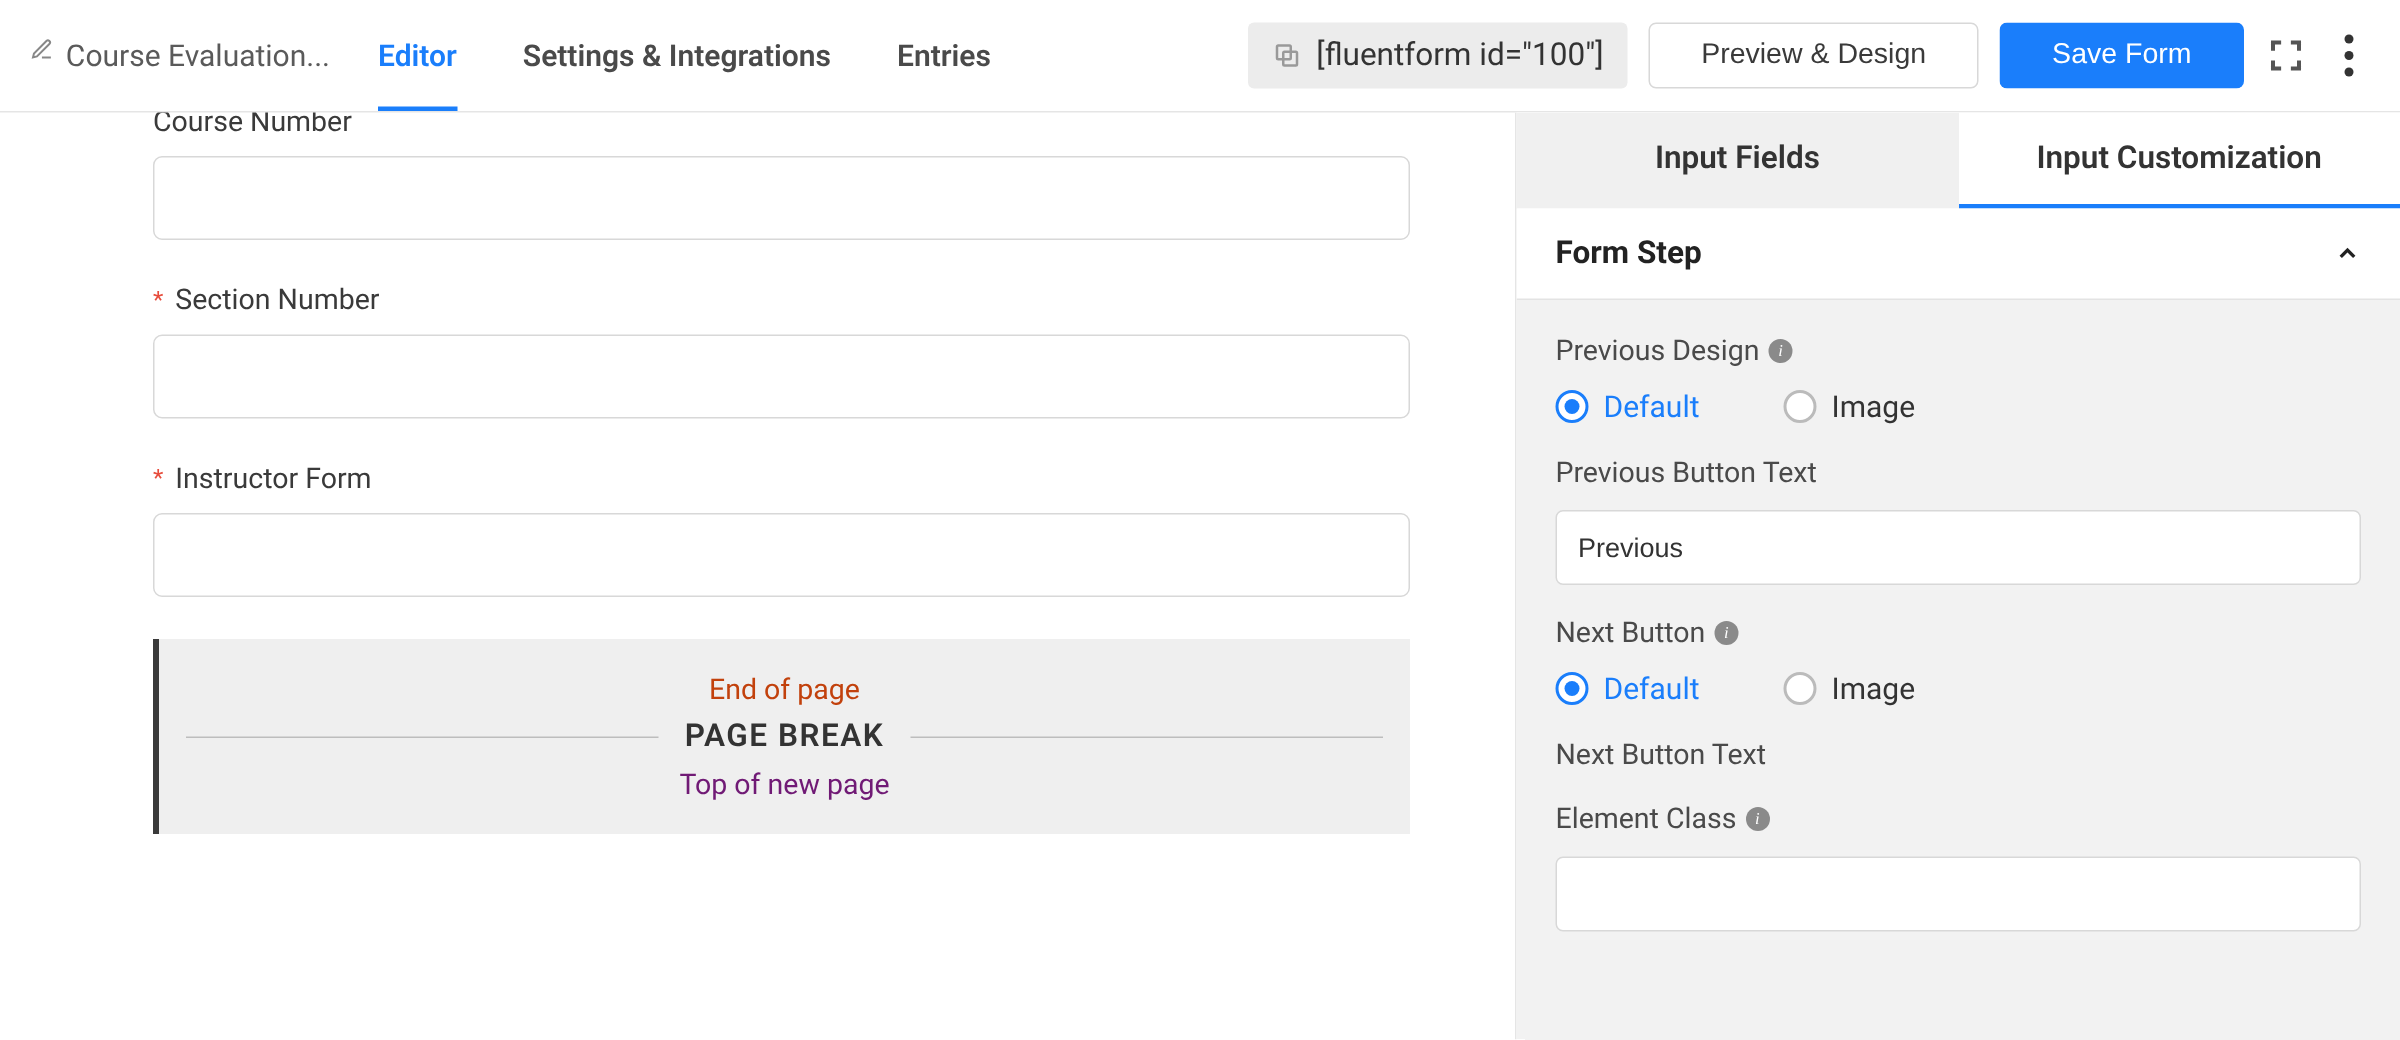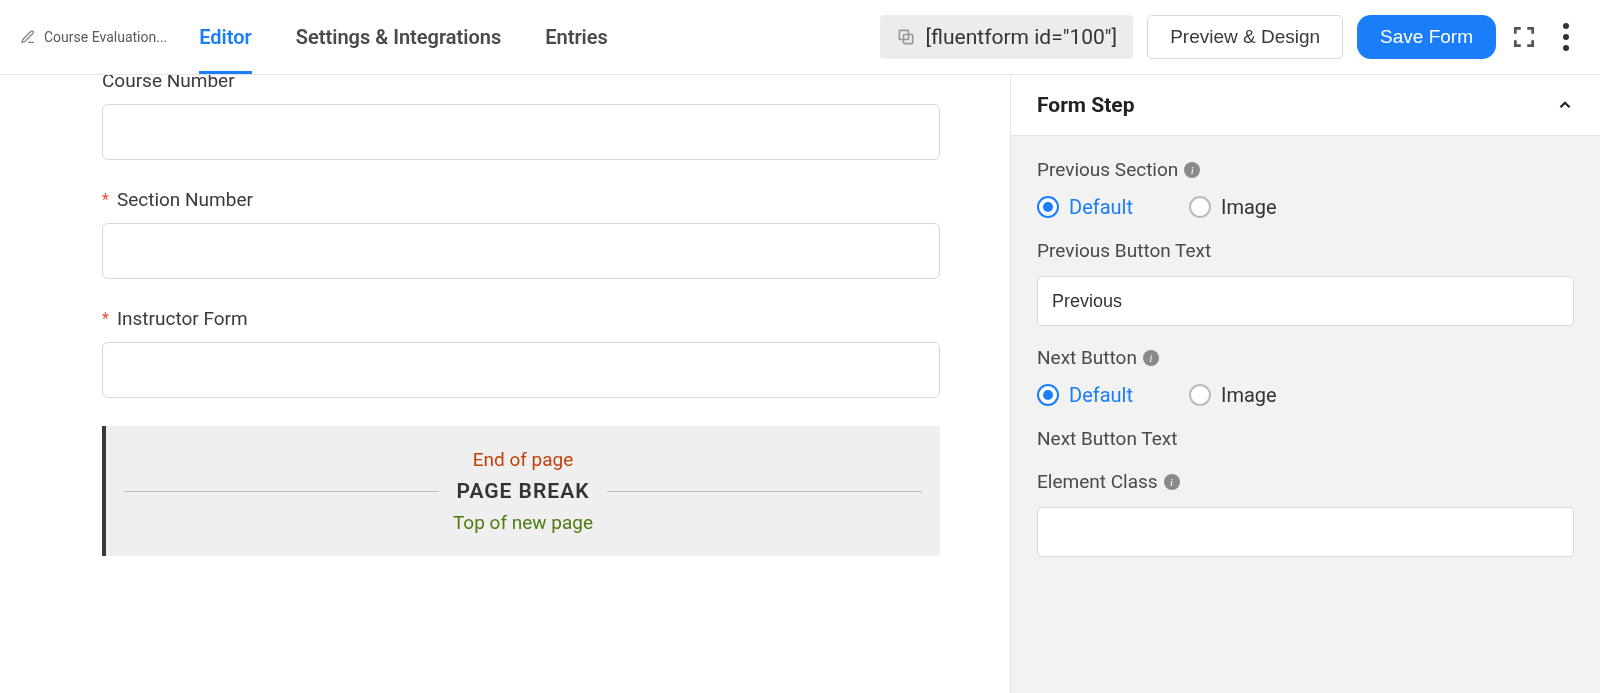--- a/index.html
+++ b/index.html
@@ -1,46 +1,46 @@
 <!DOCTYPE html>
 <html><head>
 <meta charset="utf-8">
 <style>
 * { margin: 0; padding: 0; box-sizing: border-box; }
 body { font-family: -apple-system, BlinkMacSystemFont, "Segoe UI", Roboto, sans-serif; background: #fff; color: #333; width: 1600px; height: 693px; overflow: hidden; }
 
 .topbar { display: flex; align-items: center; height: 75px; border-bottom: 1px solid #e5e5e5; padding: 0 20px; gap: 12px; }
-.form-title { display: flex; gap: 8px; color: #5a5a5a; font-size: 14px; margin-right: 20px; white-space: nowrap; max-width: 200px; overflow: hidden; text-overflow: ellipsis; }
+.form-title { display: flex; gap: 8px; color: #5a5a5a; font-size: 20px; margin-right: 20px; white-space: nowrap; max-width: 200px; overflow: hidden; text-overflow: ellipsis; }
 .pencil-icon { width: 16px; height: 16px; }
 .tabs { display: flex; gap: 44px; flex: 1; }
 .tab { font-size: 20px; font-weight: 600; color: #4a4a4a; padding: 24px 0 22px; cursor: pointer; border-bottom: 3px solid transparent; }
 .tab.active { color: #1a7efb; border-bottom-color: #1a7efb; }
 .right-controls { display: flex; align-items: center; gap: 14px; margin-left: auto; }
 .shortcode-box { display: flex; align-items: center; gap: 10px; background: #ececec; padding: 10px 16px; border-radius: 4px; color: #333; font-size: 21px; }
 .copy-icon { width: 20px; height: 20px; color: #888; }
-.btn { padding: 10px 22px; border-radius: 5px; font-size: 19px; font-weight: 500; cursor: pointer; border: 1px solid transparent; }
+.btn { padding: 10px 34px; border-radius: 5px; font-size: 19px; font-weight: 500; cursor: pointer; border: 1px solid transparent; }
 .btn-outline { background: #fff; border-color: #d8d8d8; color: #3a3a3a; }
-.btn-primary { background: #1a7efb; color: #fff; border-radius: 14px; }
+.btn-primary { background: #1a7efb; color: #fff; }
 .icon-btn { width: 28px; height: 28px; display: flex; align-items: center; justify-content: center; cursor: pointer; color: #555; }
 .fullscreen-icon svg { width: 26px; height: 26px; }
 .dots-icon { display: flex; flex-direction: column; gap: 5px; }
 .dots-icon span { width: 6px; height: 6px; border-radius: 50%; background: #333; }
 
 .main { display: flex; height: calc(693px - 75px); padding-left: 32px; }
 .editor-area { flex: 1; padding: 0 70px 30px 70px; overflow-y: auto; }
 .form-field { margin-bottom: 28px; }
 .field-label { display: flex; align-items: center; gap: 8px; font-size: 19px; color: #3a3a3a; margin-bottom: 12px; font-weight: 400; }
 .required { color: #e74c3c; font-size: 16px; }
 .field-input { width: 100%; height: 56px; border: 1px solid #d8d8d8; border-radius: 6px; padding: 0 14px; font-size: 16px; }
 
 .page-break-block { background: #efefef; border-left: 4px solid #3a3a3a; padding: 22px 18px; text-align: center; margin: 18px 0 28px; }
 .page-break-block .end-line { font-size: 19px; color: #c2410c; margin-bottom: 8px; }
 .page-break-block .break-title { font-size: 21px; font-weight: 600; color: #333; letter-spacing: 1px; margin: 6px 0; position: relative; display: flex; align-items: center; gap: 18px; }
 .page-break-block .break-title::before, .page-break-block .break-title::after { content: ""; flex: 1; height: 1px; background: #bdbdbd; }
-.page-break-block .top-line { font-size: 19px; color: #4d7c0f; margin-top: 8px; }
+.page-break-block .top-line { font-size: 19px; color: #701a75; margin-top: 8px; }
 
 .submit-btn { background: #1a7efb; color: #fff; border: none; padding: 16px 26px; border-radius: 6px; font-size: 20px; font-weight: 500; cursor: pointer; }
 
 .sidebar { width: 590px; border-left: 1px solid #e5e5e5; background: #fff; display: flex; flex-direction: column; overflow: hidden; }
 .sidebar-tabs { display: flex; background: #f0f0f0; height: 64px; }
 .sidebar-tab { flex: 1; display: flex; align-items: center; justify-content: center; font-size: 21px; font-weight: 600; color: #333; cursor: pointer; border-bottom: 3px solid transparent; }
 .sidebar-tab.active { background: #fff; border-bottom-color: #1a7efb; }
 
 .panel-header { display: flex; align-items: center; justify-content: space-between; padding: 18px 26px; border-bottom: 1px solid #e3e3e3; background: #fff; }
 .panel-title { font-size: 21px; font-weight: 700; color: #222; }
@@ -128,33 +128,37 @@
       <div class="end-line">End of page</div>
       <div class="break-title">
           <span>PAGE BREAK</span>
         </div>
       <div class="top-line">Top of new page</div>
     </div>
 
   </div>
 
   <div class="sidebar">
+    <div class="sidebar-tabs">
+      <div class="sidebar-tab">Input Fields</div>
+      <div class="sidebar-tab active">Input Customization</div>
+    </div>
 
     <div class="panel-header">
       <span class="panel-title">Form Step</span>
       <svg class="chevron-icon" viewBox="0 0 24 24" fill="none" stroke="#222" stroke-width="3">
           <path d="M6 15l6-6 6 6"></path>
         </svg>
     </div>
 
     <div class="panel-body">
 
       <div class="setting-group">
         <div class="setting-label">
-          <span>Previous Section</span>
+          <span>Previous Design</span>
           <span class="info-icon">i</span>
         </div>
         <div class="radio-row">
           <div class="radio-opt">
             <div class="radio-circle selected"></div>
             <span class="radio-text selected">Default</span>
           </div>
           <div class="radio-opt">
             <div class="radio-circle"></div>
             <span class="radio-text">Image</span>

